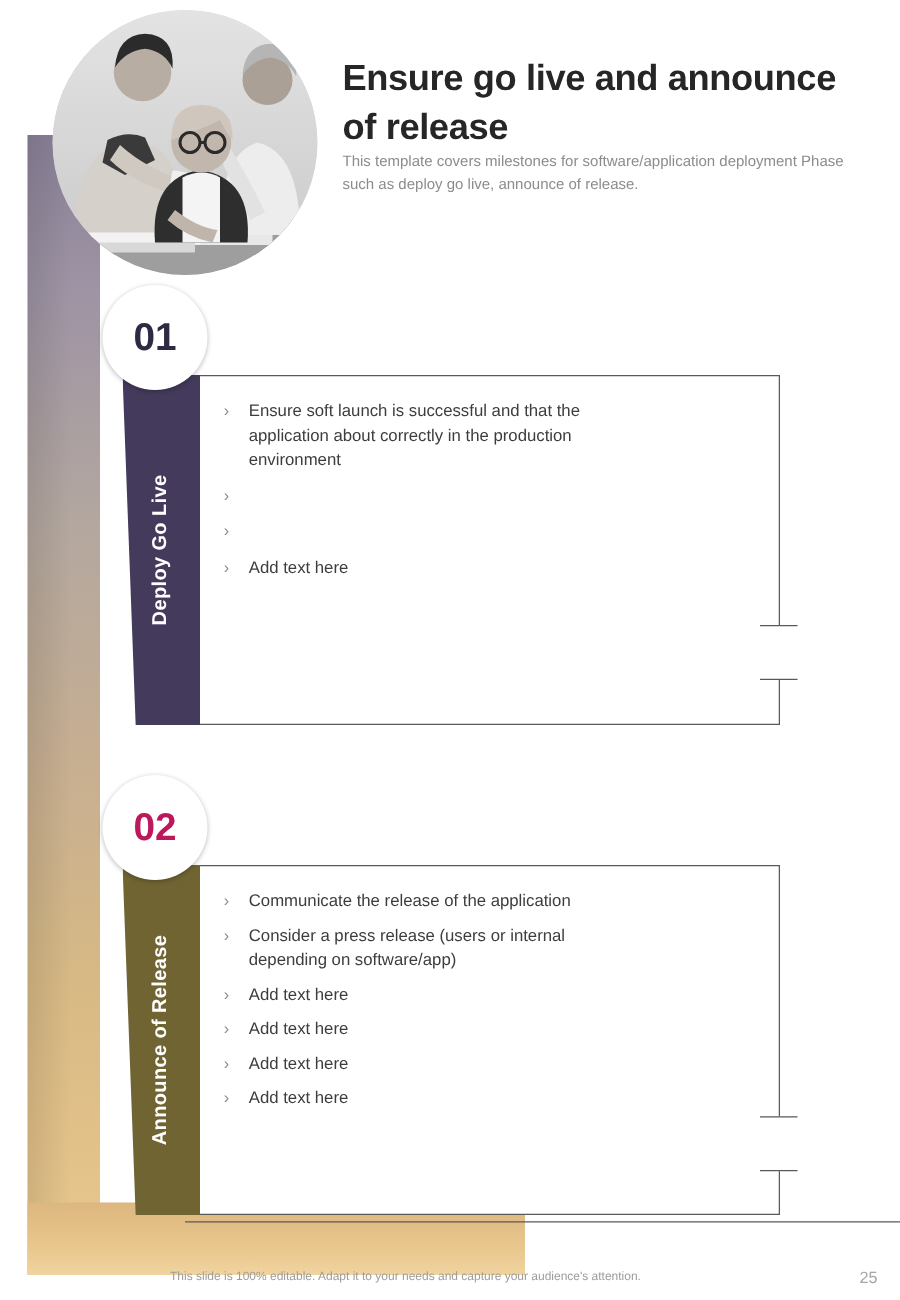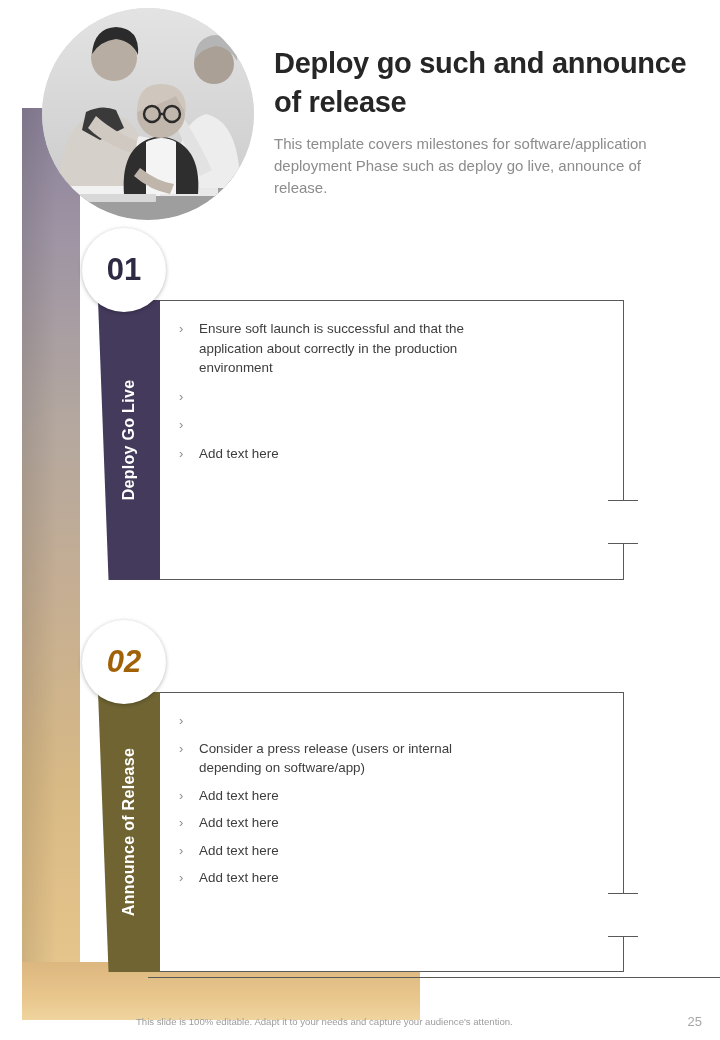--- a/index.html
+++ b/index.html
@@ -46,35 +46,34 @@
   }
   .photo-circle svg { display: block; width: 212px; height: 212px; }
 
   
   .header { position: absolute; left: 274px; top: 44px; width: 420px; }
   .title {
     font-size: 29px; font-weight: bold; color: #262626;
     line-height: 1.33; letter-spacing: -0.3px;
   }
   .subtitle {
-    margin-top: 12px;
-    font-size: 15px; color: #8c8c8c; line-height: 1.45;
+    font-size: 12px; color: #8c8c8c; line-height: 1.45;
   }
 
   .num-circle {
     position: absolute;
     width: 84px; height: 84px; border-radius: 50%;
     background: #ffffff;
     box-shadow: 0 1px 4px rgba(0,0,0,.28);
     display: flex; align-items: center; justify-content: center;
     font-size: 31px; font-weight: bold;
     z-index: 6;
   }
   #num-01 { left: 82px; top: 228px; color: #2f2a43; }
-  #num-02 { left: 82px; top: 620px; color: #a16207; font-style: italic; }
+  #num-02 { left: 82px; top: 620px; color: #be185d; }
 
   
   .chev {
     position: absolute;
     width: 62px;
     z-index: 4;
   }
   #chev-1 {
     left: 98px; top: 300px; height: 280px;
     background: #443a5c;
@@ -212,21 +211,21 @@
           <circle cx="110" cy="106" r="8" fill="none" stroke="#2a2a2a" stroke-width="2.4"></circle>
           <circle cx="130" cy="106" r="8" fill="none" stroke="#2a2a2a" stroke-width="2.4"></circle>
           <line x1="118" y1="106" x2="122" y2="106" stroke="#2a2a2a" stroke-width="2.4"></line>
           <path d="M98 160 q18 14 34 16 l-4 10 q-20-4-36-18z" fill="#bfb5ab"></path>
         </g>
       </g>
     </svg>
   </div>
 
   <div class="header">
-    <div class="title">Deploy go such and announce of release</div>
+    <div class="title">Ensure go live and announce of release</div>
     <div class="subtitle">This template covers milestones for software/application deployment Phase such as deploy  go  live, announce of release.</div>
   </div>
 
   <div class="num-circle" id="num-01">01</div>
   <div class="chev" id="chev-1">
     <span class="chev-label">Deploy Go Live</span>
   </div>
   <div class="content-box" id="box-1">
     <div class="bullets">
       <div class="bullet">
@@ -251,20 +250,21 @@
   <div class="tick" style="left:608px; top:543px; width:30px;"></div>
 
   <div class="num-circle" id="num-02">02</div>
   <div class="chev" id="chev-2">
     <span class="chev-label">Announce of Release</span>
   </div>
   <div class="content-box" id="box-2">
     <div class="bullets">
       <div class="bullet">
         <span class="bullet-mark">›</span>
+        <span class="bullet-text">Communicate  the release of the application</span>
       </div>
       <div class="bullet">
         <span class="bullet-mark">›</span>
         <span class="bullet-text">Consider a press release (users or internal  depending on software/app)</span>
       </div>
       <div class="bullet">
         <span class="bullet-mark">›</span>
         <span class="bullet-text">Add text here</span>
       </div>
       <div class="bullet">

